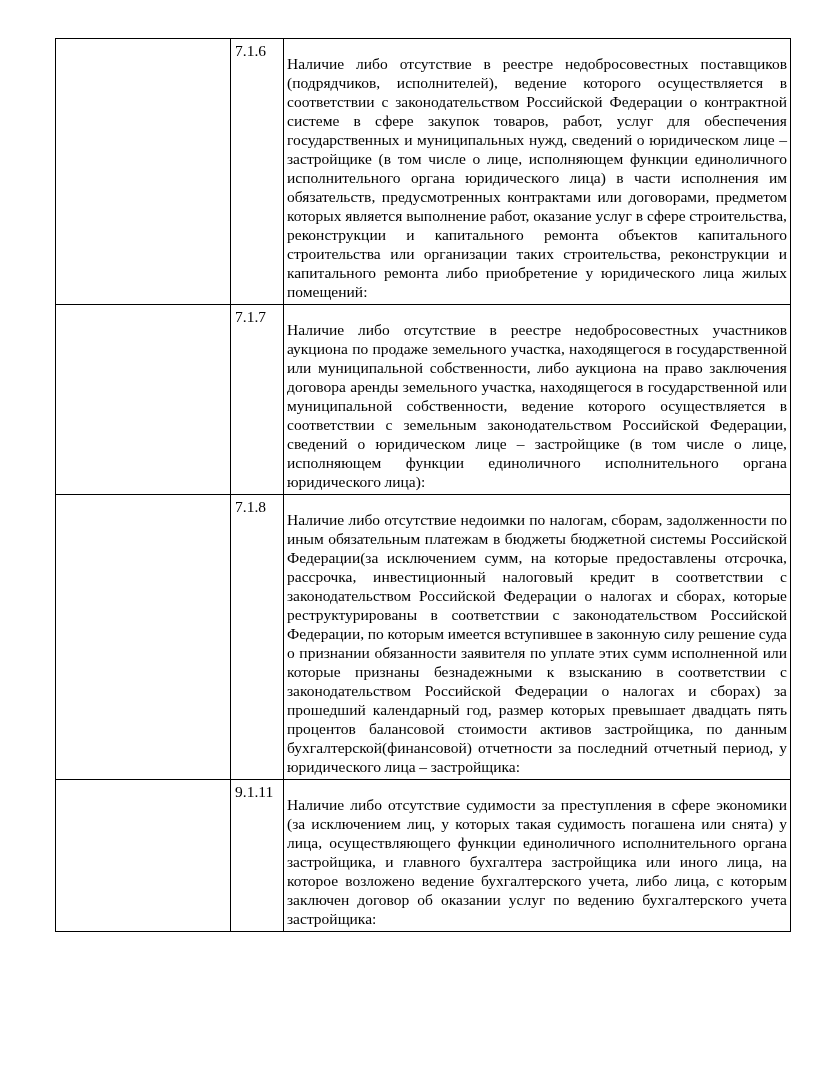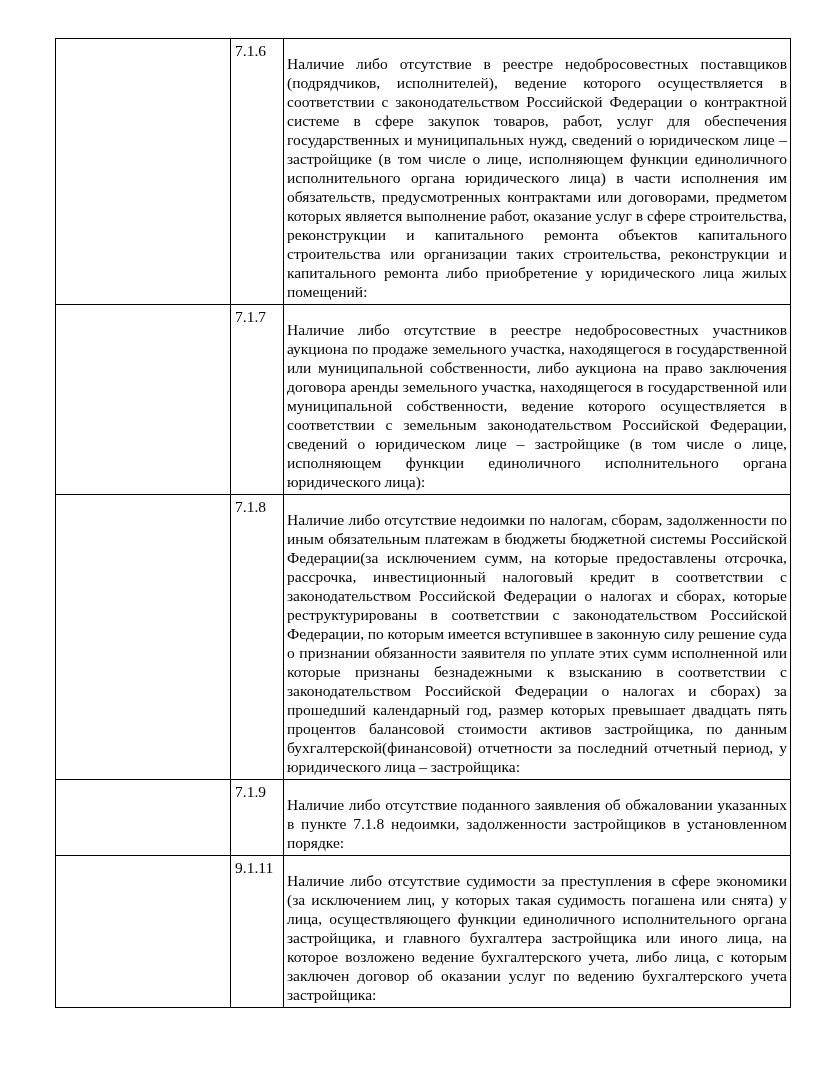--- a/index.html
+++ b/index.html
@@ -57,23 +57,18 @@
         <td class="c-number">7.1.7</td>
         <td class="c-text">Наличие либо отсутствие в реестре недобросовестных участников аукциона по продаже земельного участка, находящегося в государственной или муниципальной собственности, либо аукциона на право заключения договора аренды земельного участка, находящегося в государственной или муниципальной собственности, ведение которого осуществляется в соответствии с земельным законодательством Российской Федерации, сведений о юридическом лице – застройщике (в том числе о лице, исполняющем функции единоличного исполнительного органа юридического лица):</td>
       </tr>
       <tr>
         <td class="c-blank"></td>
         <td class="c-number">7.1.8</td>
         <td class="c-text">Наличие либо отсутствие недоимки по налогам, сборам, задолженности по иным обязательным платежам в бюджеты бюджетной системы Российской Федерации(за исключением сумм, на которые предоставлены отсрочка, рассрочка, инвестиционный налоговый кредит в соответствии с законодательством Российской Федерации о налогах и сборах, которые реструктурированы в соответствии с законодательством Российской Федерации, по которым имеется вступившее в законную силу решение суда о признании обязанности заявителя по уплате этих сумм исполненной или которые признаны безнадежными к взысканию в соответствии с законодательством Российской Федерации о налогах и сборах) за прошедший календарный год, размер которых превышает двадцать пять процентов балансовой стоимости активов застройщика, по данным бухгалтерской(финансовой) отчетности за последний отчетный период, у юридического лица – застройщика:</td>
       </tr>
       <tr>
         <td class="c-blank"></td>
-        <td class="c-number">7.1.9</td>
-        <td class="c-text">Наличие либо отсутствие поданного заявления об обжаловании указанных в пункте 7.1.8 недоимки, задолженности застройщиков в установленном порядке:</td>
-      </tr>
-      <tr>
-        <td class="c-blank"></td>
         <td class="c-number">9.1.11</td>
         <td class="c-text">Наличие либо отсутствие судимости за преступления в сфере экономики (за исключением лиц, у которых такая судимость погашена или снята) у лица, осуществляющего функции единоличного исполнительного органа застройщика, и главного бухгалтера застройщика или иного лица, на которое возложено ведение бухгалтерского учета, либо лица, с которым заключен договор об оказании услуг по ведению бухгалтерского учета застройщика:</td>
       </tr>
     </tbody>
   </table>
 </div>
 
 </body></html>

